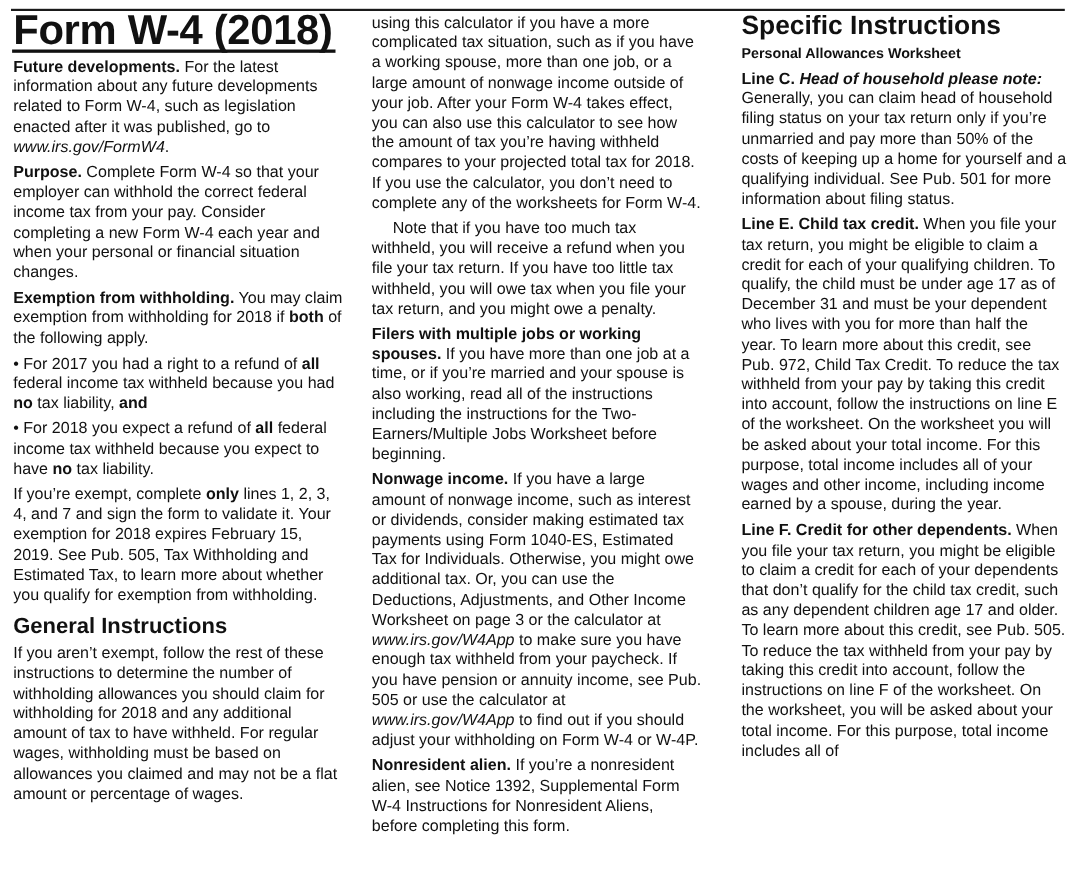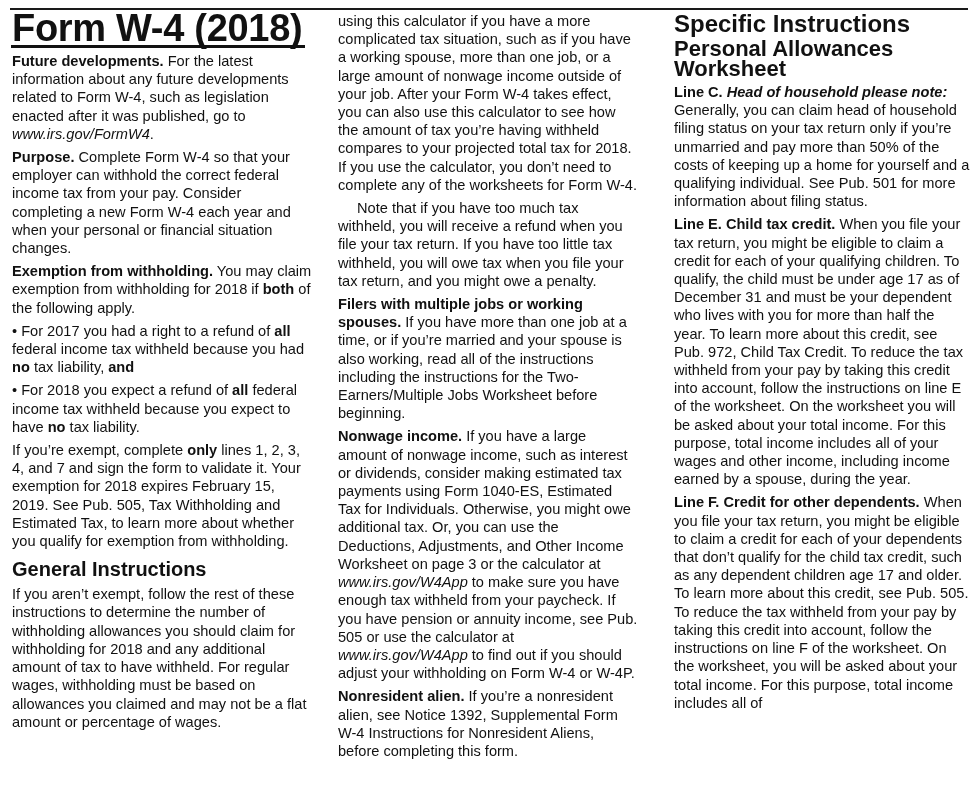--- a/index.html
+++ b/index.html
@@ -21,21 +21,21 @@
     font-size: 38px; font-weight: bold; line-height: 32px; margin: 2px 0 0 0;
     letter-spacing: -0.3px;
   }
   .title-rule { height: 3px; background: #111; width: 294px; margin: 1px 0 4px -1px; }
   p { margin: 0 0 5px 0; }
   .indent { text-indent: 19px; }
   b { font-weight: bold; }
   i { font-style: italic; }
   .h2 { font-size: 20px; font-weight: bold; line-height: 24px; margin: 7px 0 4px 0; }
   .h2-spec { font-size: 24px; font-weight: bold; line-height: 24px; margin: 2px 0 3px 0; }
-  .h3 { font-size: 22px; font-weight: bold; line-height: 20px; margin: 0 0 4px 0; }
+  .h3 { font-size: 13px; font-weight: bold; line-height: 20px; margin: 0 0 4px 0; }
   .bullet::before { content: "• "; }
 </style>
 </head>
 <body>
 
 <div class="top-rule"></div>
 
 <div class="col col1">
   <div class="title">Form W-4 (2018)</div>
   <div class="title-rule"></div>

